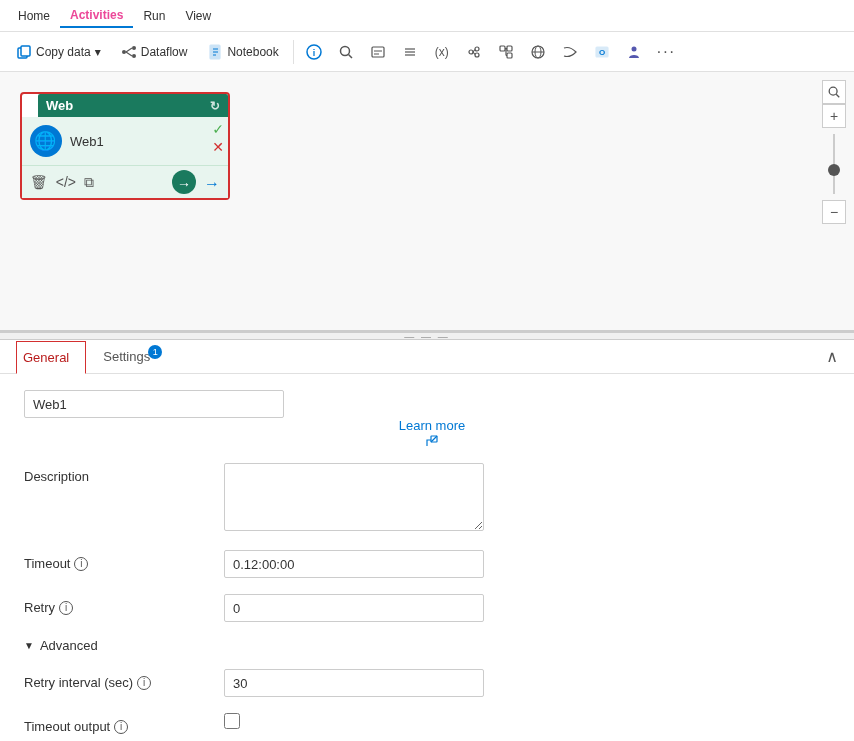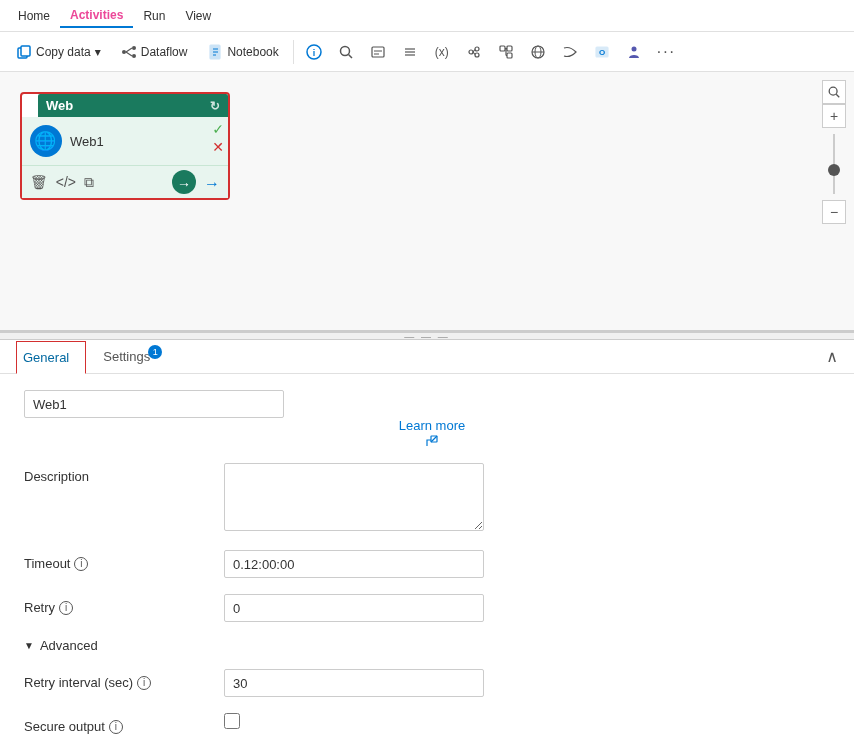--- a/index.html
+++ b/index.html
@@ -43,21 +43,21 @@
     .node-footer { padding: 4px 8px; background: #e8f5ef; display: flex; gap: 8px; align-items: center; border-top: 1px solid #c8e6d4; }
     .node-footer-btn { cursor: pointer; color: #555; font-size: 14px; }
     .node-arrow { margin-left: auto; width: 24px; height: 24px; border-radius: 50%; background: #1a7a5e; display: flex; align-items: center; justify-content: center; color: #fff; font-size: 14px; cursor: pointer; }
 
     
     .bottom-panel { flex: 1; overflow-y: auto; background: #fff; padding: 0; }
 
     
     .tabs-row { display: flex; align-items: center; border-bottom: 1px solid #e0e0e0; padding: 0 16px; position: relative; }
     .tab { padding: 8px 16px; cursor: pointer; font-size: 13px; color: #555; border: 1px solid transparent; position: relative; }
-    .tab.active { color: #0369a1; border: 1px solid #d32f2f; border-bottom: 1px solid #fff; margin-bottom: -1px; padding-left: 6px; }
+    .tab.active { color: #b91c1c; border: 1px solid #d32f2f; border-bottom: 1px solid #fff; margin-bottom: -1px; padding-left: 6px; }
     .tab-badge { position: absolute; top: 4px; right: 4px; background: #0078d4; color: #fff; border-radius: 50%; width: 14px; height: 14px; font-size: 9px; display: flex; align-items: center; justify-content: center; }
     .collapse-btn { margin-left: auto; cursor: pointer; font-size: 16px; color: #555; }
 
     
     .form-area { padding: 16px 24px; }
     .form-row { display: flex; align-items: flex-start; margin-bottom: 16px; }
     .form-label { width: 200px; font-size: 13px; color: #333; padding-top: 6px; display: flex; align-items: center; gap: 4px; }
     .form-control { flex: 1; }
     .form-input { width: 260px; height: 28px; border: 1px solid #ccc; border-radius: 2px; padding: 2px 8px; font-size: 13px; color: #333; outline: none; }
     .form-textarea { width: 260px; height: 68px; border: 1px solid #ccc; border-radius: 2px; padding: 4px 8px; font-size: 13px; color: #333; outline: none; resize: vertical; }
@@ -314,21 +314,21 @@
           <span>Retry interval (sec)</span>
           <span class="info-icon">i</span>
         </div>
         <div class="form-control">
           <input type="text" class="form-input" value="30" style="">
         </div>
       </div>
 
       <div class="form-row">
         <div class="form-label">
-          <span>Secure output</span>
+          <span>Timeout output</span>
           <span class="info-icon">i</span>
         </div>
         <div class="form-control">
           <input type="checkbox" class="form-checkbox" style="width: 16px; height: 16px;">
         </div>
       </div>
 
       <div class="form-row">
         <div class="form-label">
           

